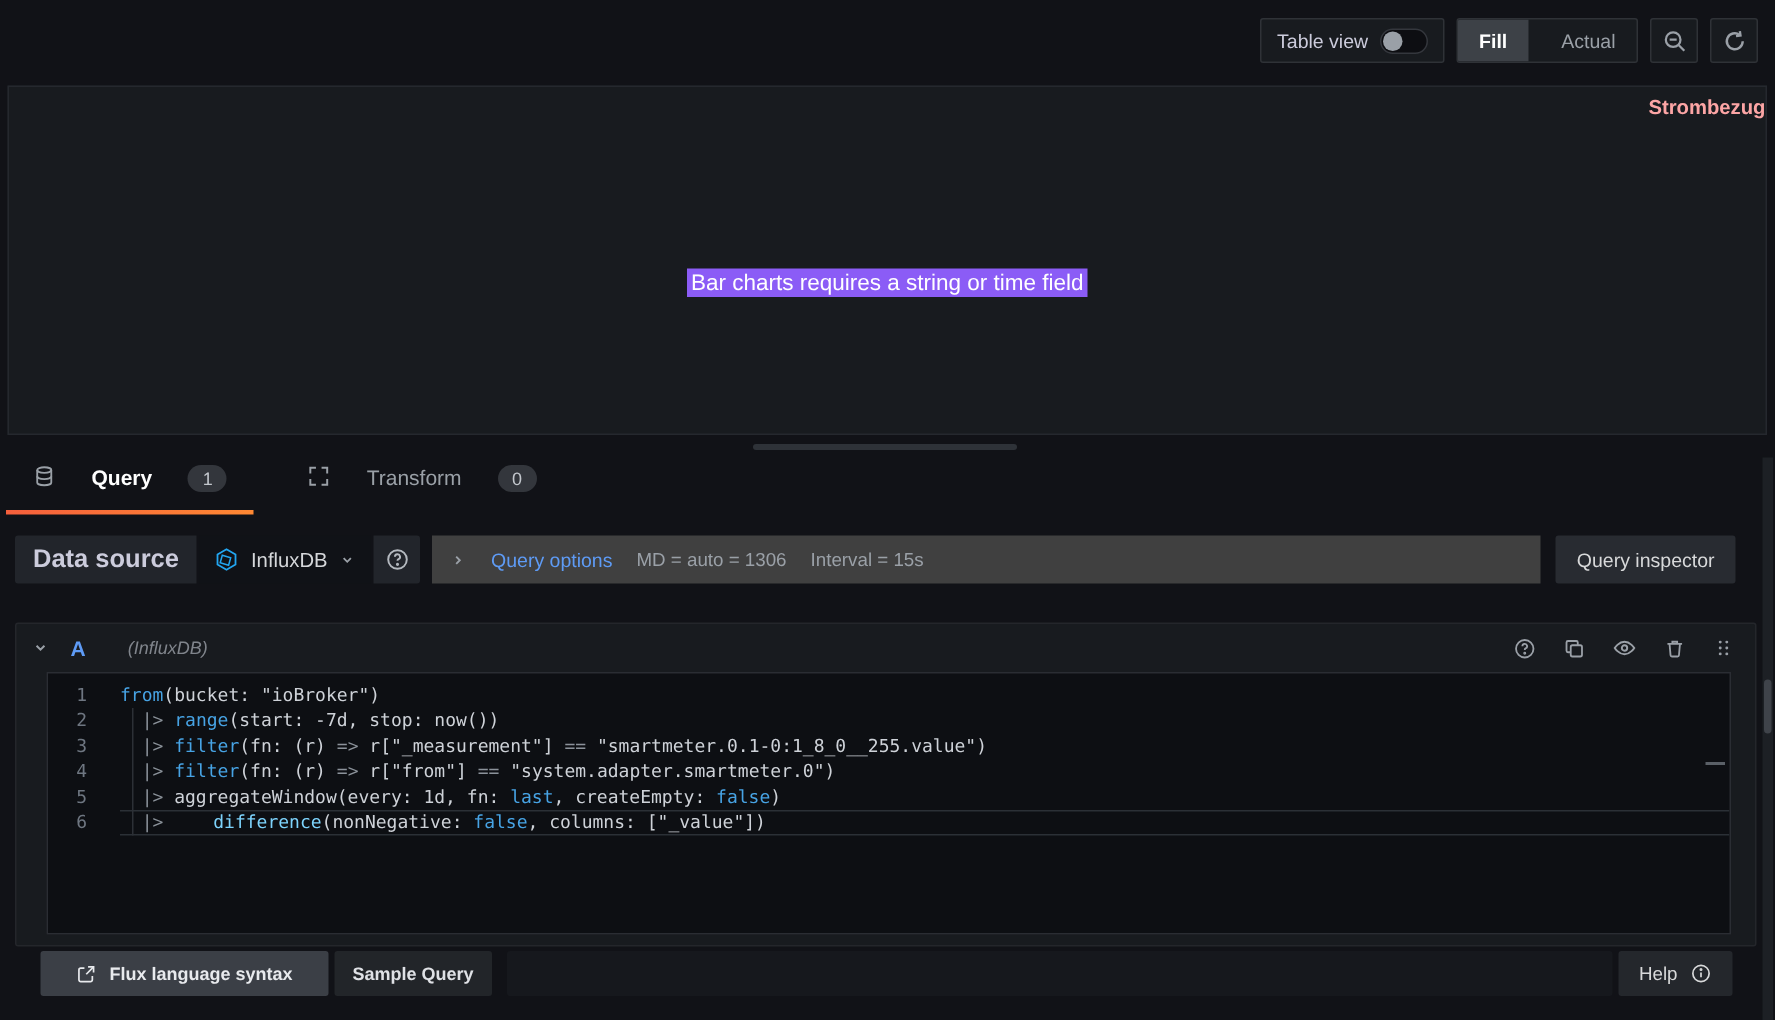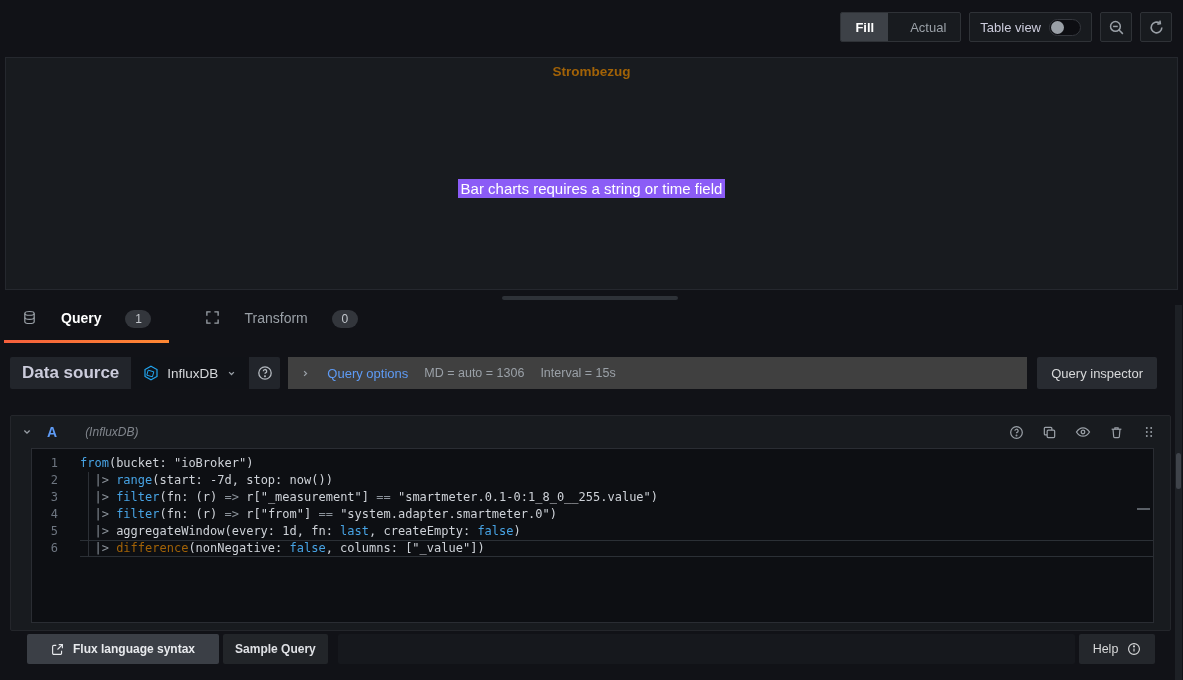--- a/index.html
+++ b/index.html
@@ -34,22 +34,22 @@
   .time-label { color:#eceef1; font-weight:500; }
   .tz { font-size:11px; font-weight:bold; color:#eb7b18; letter-spacing:.3px; }
   .muted-ic { color:#9aa0a7; }
 
   
   .panel {
     position:absolute; left:5px; top:57px; width:1173px; height:233px;
     background:#181b1f; border:1px solid #25282e;
   }
   .panel-title {
-    position:absolute; top:6px; left:0; right:0; text-align:center;
-    font-size:13.5px; font-weight:bold; color:#a16207;
+    position:absolute; top:6px; left:0; right:0; text-align:right;
+    font-size:13.5px; font-weight:bold; color:#fca5a5;
   }
   .panel-msg-wrap { position:absolute; top:121px; left:0; right:0; text-align:center; }
   .panel-msg {
     display:inline-block; background:#8b5cf6; color:#ffffff;
     font-size:15px; padding:1px 3px;
   }
   .resize-handle {
     position:absolute; top:296px; left:502px; width:176px; height:4px;
     border-radius:2px; background:#2e3238; cursor:row-resize;
   }
@@ -115,21 +115,21 @@
     background:#0d0f13; border:1px solid #2a2d33; overflow:hidden;
   }
   .code-lines { padding-top:6px; font-family:"DejaVu Sans Mono", monospace; font-size:12px; }
   .code-line { display:flex; height:17px; line-height:17px; }
   .line-num { width:26px; text-align:right; color:#6e7681; flex:none; }
   .line-content { margin-left:22px; white-space:pre; flex:1; color:#ced2d8; }
   .code-line.current .line-content {
     box-shadow: inset 0 1px 0 #2b3036, inset 0 -1px 0 #2b3036;
   }
   .tk-k { color:#47a3e4; }
-  .tk-m { color:#a16207; }
+  .tk-m { color:#7dd3fc;margin-left:26px; }
   .tk-o { color:#8b929a; }
   .tk-p { color:#ced2d8; }
   .indent-guide { position:absolute; left:56px; top:23px; width:1px; height:85px; background:#2c3036; }
   .minimap-dash { position:absolute; right:3px; top:59px; width:13px; height:2px; background:#5a6067; }
 
   
   .footer { position:absolute; left:27px; top:634px; width:1128px; height:30px; display:flex; }
   .flux-btn {
     background:#3b3f46; border-radius:2px; display:flex; align-items:center; gap:9px;
     padding:0 24px; font-size:12px; font-weight:bold; color:#e8eaed; cursor:pointer;
@@ -148,30 +148,30 @@
   
   .scroll-track { position:absolute; right:1px; top:305px; width:7px; height:375px; background:#1d2025; }
   .scroll-thumb { position:absolute; left:1px; top:148px; width:5px; height:36px; border-radius:3px; background:#3f434a; }
 </style>
 </head>
 <body>
 
 <div id="app">
 
   <div class="toolbar">
-    <div class="tb-btn seg-group">
-      <span class="seg active">Fill</span>
-      <span class="seg inactive">Actual</span>
-    </div>
-
     <div class="tb-btn">
       <span>Table view</span>
       <span class="toggle">
           <span class="knob"></span>
         </span>
+    </div>
+
+    <div class="tb-btn seg-group">
+      <span class="seg active">Fill</span>
+      <span class="seg inactive">Actual</span>
     </div>
 
 
     <div class="tb-btn tb-icon-btn">
       <span>
         <svg width="17" height="17" viewBox="0 0 16 16" fill="none" stroke="currentColor" stroke-width="1.4">
           <circle cx="7" cy="7" r="4.6"></circle>
             <line x1="10.4" y1="10.4" x2="14" y2="14"></line>
             <line x1="4.8" y1="7" x2="9.2" y2="7"></line>
         </svg>

